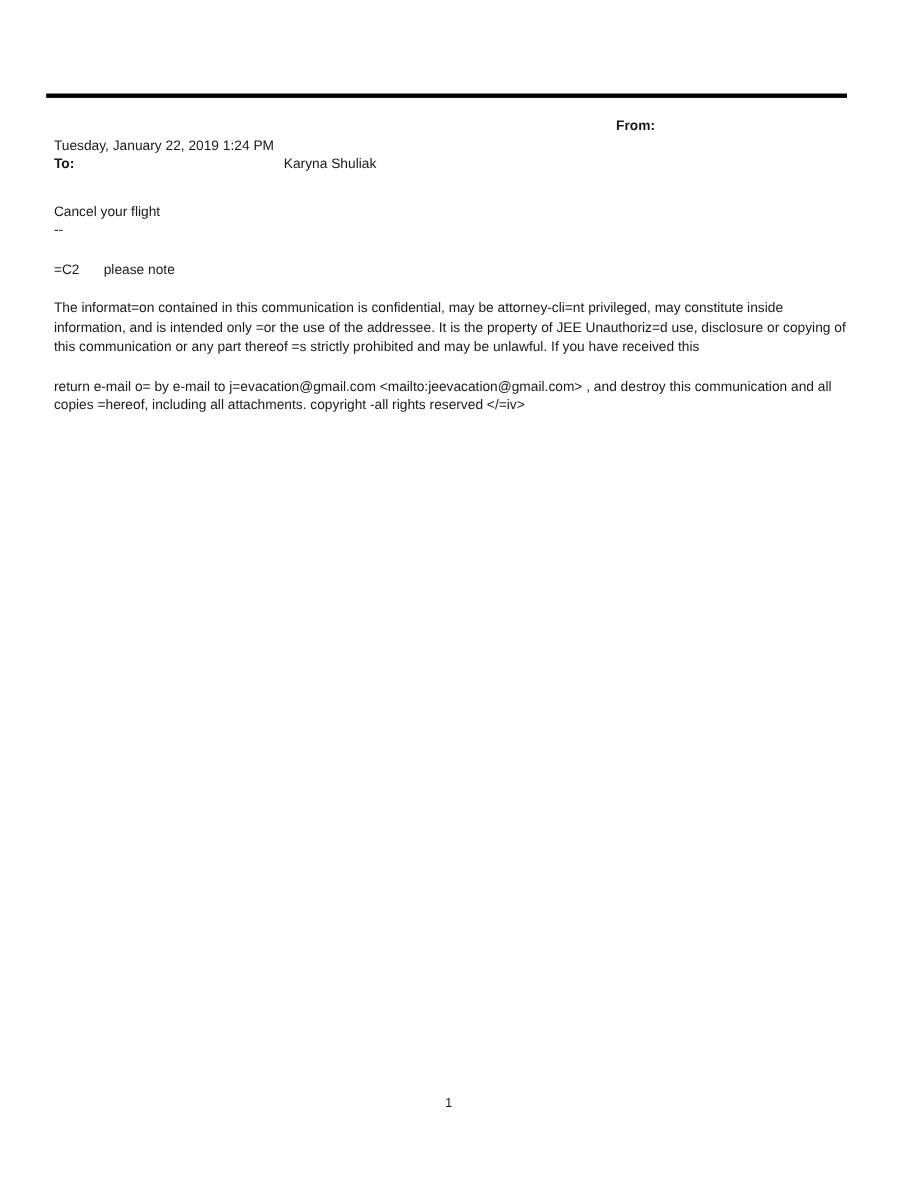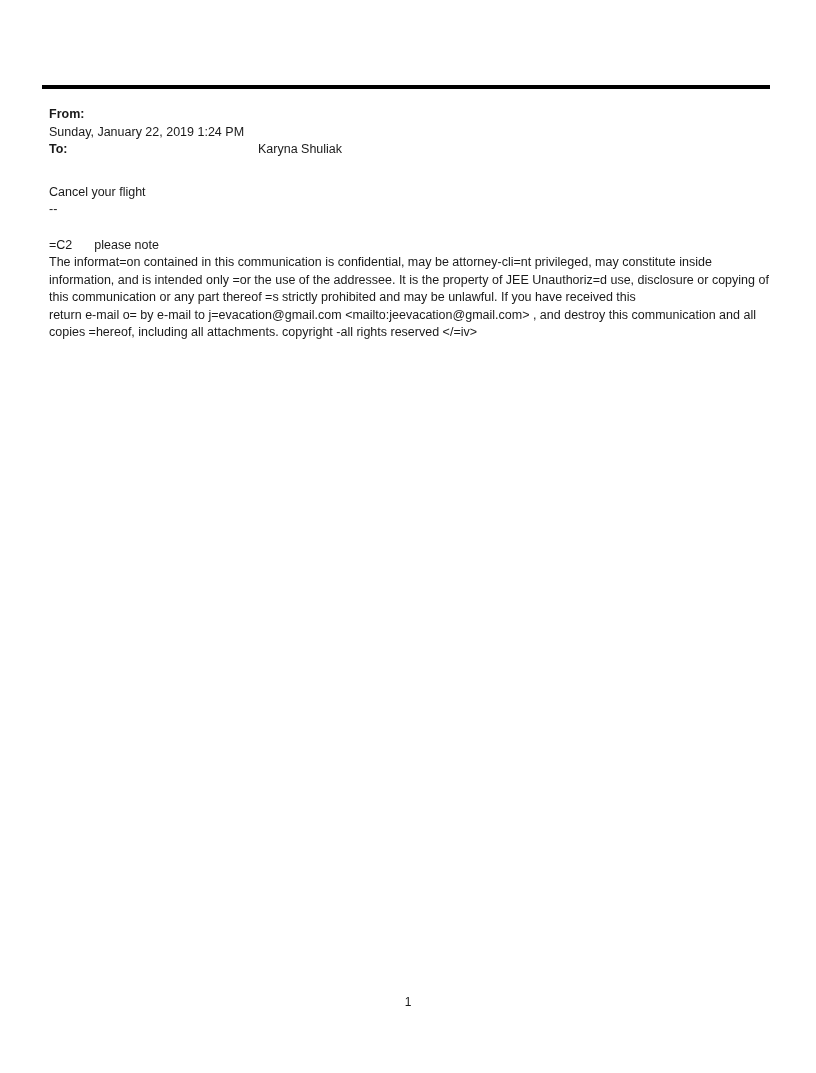--- a/index.html
+++ b/index.html
@@ -22,32 +22,32 @@
     width: 728px;
     height: 4px;
     background: #000000;
   }
   .content {
     position: absolute;
     top: 106px;
     left: 49px;
     right: 47px;
   }
-  .hdr-row { display: flex; }
+  .hdr-row { display: flex; justify-content: flex-end; }
   .hdr-label {
     width: 209px;
     font-weight: bold;
     flex-shrink: 0;
   }
   .hdr-value { flex: 1; }
   .subject { margin-top: 25px; }
   .sig-divider { }
   .note-line { margin-top: 18px; }
   .note-text { margin-left: 22px; text-align: center; }
-  .para { margin-top: 0; }
+  .para { margin-top: 18px; }
   .page-number {
     position: absolute;
     top: 994px;
     left: 0;
     width: 100%;
     text-align: center;
     font-size: 12px;
   }
   .bates {
     position: absolute;
@@ -64,21 +64,21 @@
 <div class="page">
 
   <div class="top-rule"></div>
 
   <div class="content">
 
     <div class="hdr-row">
       <span class="hdr-label">From:</span>
     </div>
     <div class="hdr-row">
-      <span class="hdr-value">Sunday, January 22, 2019 1:24 PM</span>
+      <span class="hdr-value">Tuesday, January 22, 2019 1:24 PM</span>
     </div>
     <div class="hdr-row">
       <span class="hdr-label">To:</span>
       <span class="hdr-value">Karyna Shuliak</span>
     </div>
 
     <div class="subject">Cancel your flight</div>
     <div class="sig-divider">--</div>
 
     <div class="note-line">

